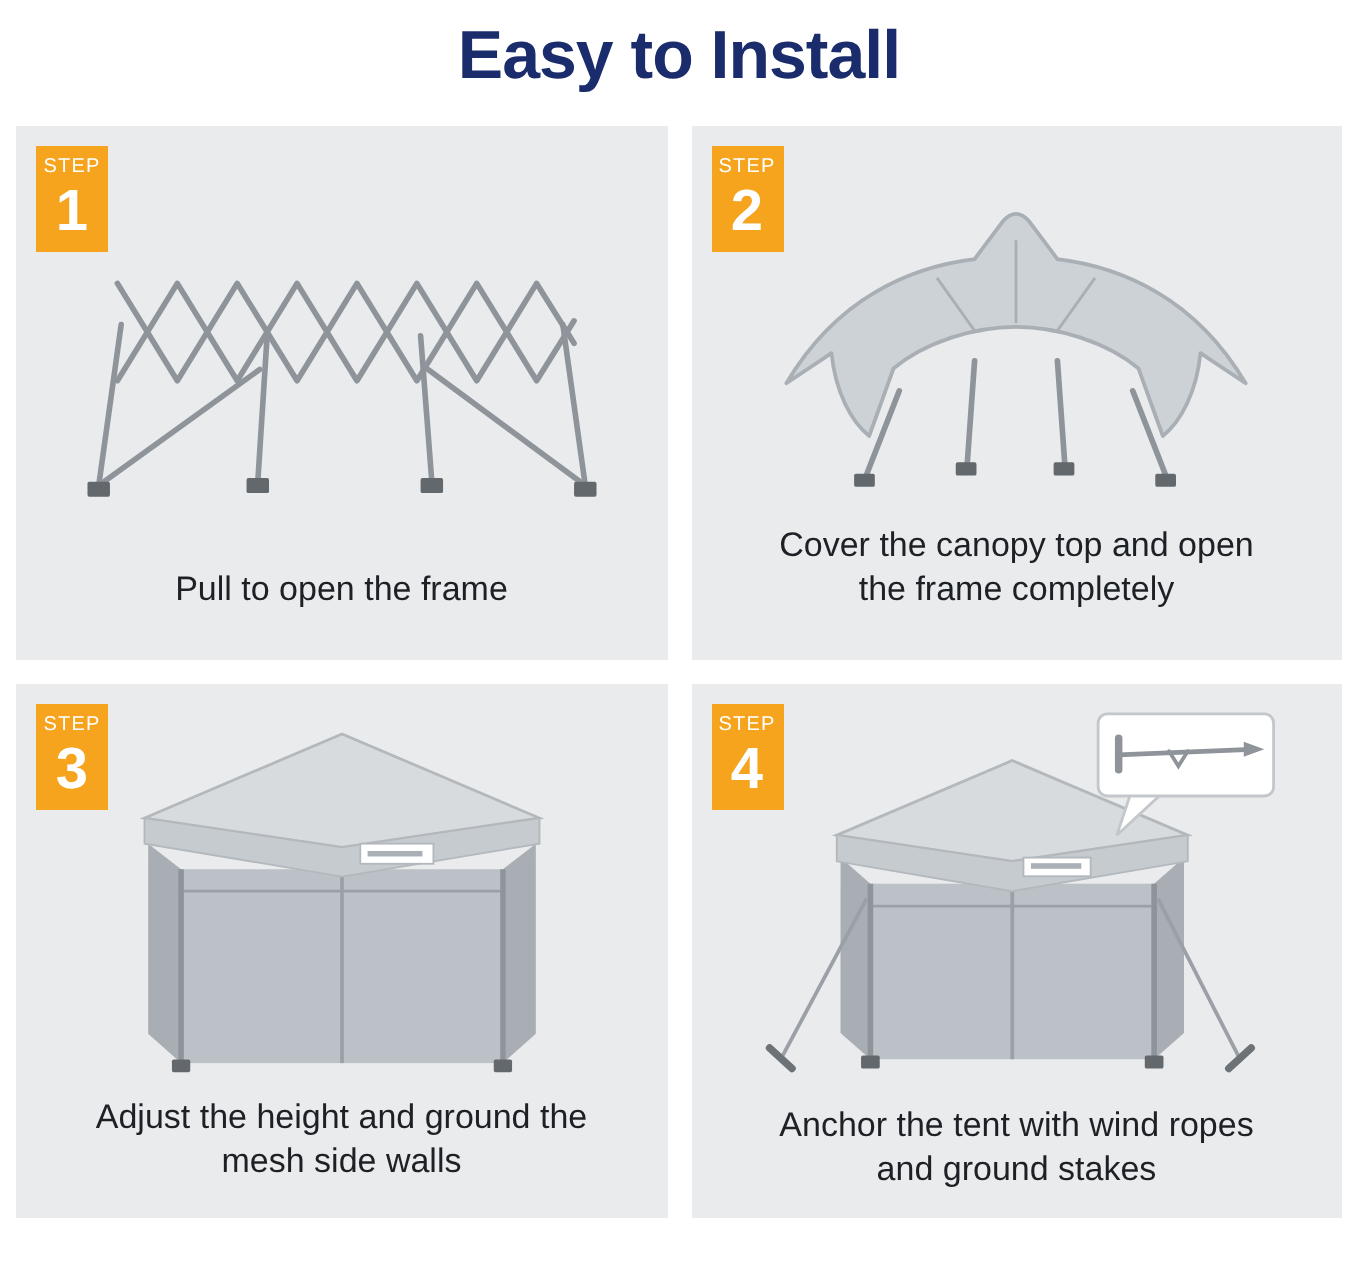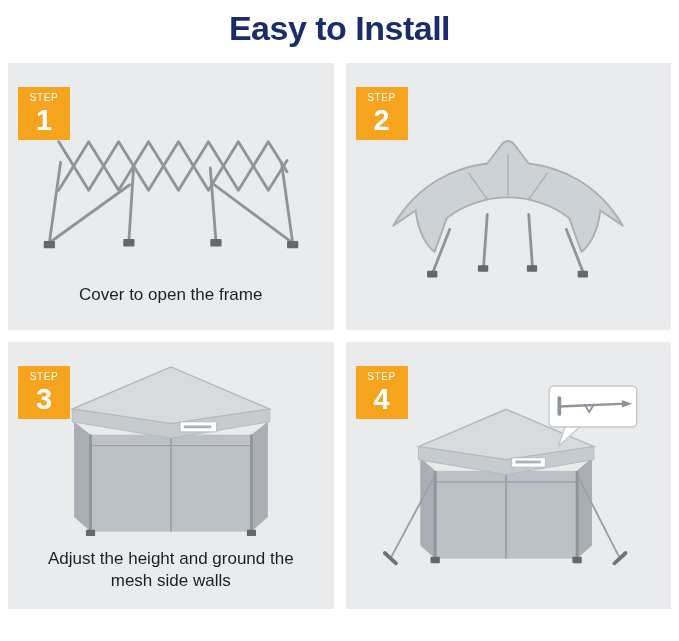--- a/index.html
+++ b/index.html
@@ -30,23 +30,23 @@
   }
   .panel {
     position: relative;
     background: #e9ebec;
     display: flex;
     flex-direction: column;
     align-items: center;
   }
   .badge {
     position: absolute;
-    top: 24px;
+    top: 10px;
     left: 10px;
-    width: 52px;
+    width: 36px;
     background: #f6a31d;
     color: #ffffff;
     display: flex;
     flex-direction: column;
     align-items: center;
     padding: 6px 0 5px 0;
   }
   .badge-label {
     font-size: 10px;
     letter-spacing: 0.6px;
@@ -102,21 +102,21 @@
           <line x1="270" y1="146" x2="186" y2="84"></line>
         </g>
         <g fill="#63686d">
           <rect x="4" y="144" width="12" height="8" rx="1"></rect>
           <rect x="89" y="142" width="12" height="8" rx="1"></rect>
           <rect x="182" y="142" width="12" height="8" rx="1"></rect>
           <rect x="264" y="144" width="12" height="8" rx="1"></rect>
         </g>
       </svg>
     </div>
-    <p class="caption">Cover to open the frame</p>
+    <p class="caption">Pull to open the frame</p>
   </section>
 
   <section class="panel">
     <div class="badge">
       <span class="badge-label">STEP</span>
       <span class="badge-number">2</span>
     </div>
     <div class="art">
       <svg width="266" height="160" viewBox="0 0 280 170" aria-hidden="true">
         <g stroke="#8e949a" stroke-width="3" fill="none" stroke-linecap="round">
@@ -128,20 +128,21 @@
         <g fill="#63686d">
           <rect x="54" y="156" width="11" height="7" rx="1"></rect>
           <rect x="214" y="156" width="11" height="7" rx="1"></rect>
           <rect x="108" y="150" width="11" height="7" rx="1"></rect>
           <rect x="160" y="150" width="11" height="7" rx="1"></rect>
         </g>
         <path d="M18,108 C45,62 85,46 118,42 L133,22 Q140,14 147,22 L162,42 C195,46 235,62 262,108 L238,92 C236,112 228,128 218,136 L205,100 C188,86 162,78 140,78 C118,78 92,86 75,100 L62,136 C52,128 44,112 42,92 Z" fill="#cdd2d6" stroke="#a9afb5" stroke-width="2" stroke-linejoin="round"></path>
         <path d="M140,76 L140,32 M118,80 L98,52 M162,80 L182,52" stroke="#a9afb5" stroke-width="1.5" fill="none"></path>
       </svg>
     </div>
+    <p class="caption">Cover the canopy top and open the frame completely</p>
   </section>
 
   <section class="panel">
     <div class="art">
       <svg width="258" height="192" viewBox="0 0 280 210" aria-hidden="true">
         <polygon points="52,86 34,72 34,176 52,192" fill="#a9aeb4"></polygon>
         <polygon points="228,86 246,72 246,176 228,192" fill="#a9aeb4"></polygon>
         <rect x="52" y="86" width="176" height="106" fill="#bcc1c7"></rect>
         <line x1="140" y1="88" x2="140" y2="192" stroke="#9aa0a6" stroke-width="2"></line>
         <line x1="52" y1="98" x2="228" y2="98" stroke="#9aa0a6" stroke-width="1.5"></line>
@@ -198,15 +199,16 @@
             <polyline points="224,21 229,29 234,21" stroke="#8e949a" stroke-width="2" fill="none" stroke-linecap="round"></polyline>
             <polygon points="264,16 275,20 264,24" fill="#8e949a"></polygon>
           </g>
         </g>
       </svg>
     </div>
     <div class="badge">
       <span class="badge-label">STEP</span>
       <span class="badge-number">4</span>
     </div>
+    <p class="caption">Anchor the tent with wind ropes and ground stakes</p>
   </section>
 
 </div>
 
 </body></html>

